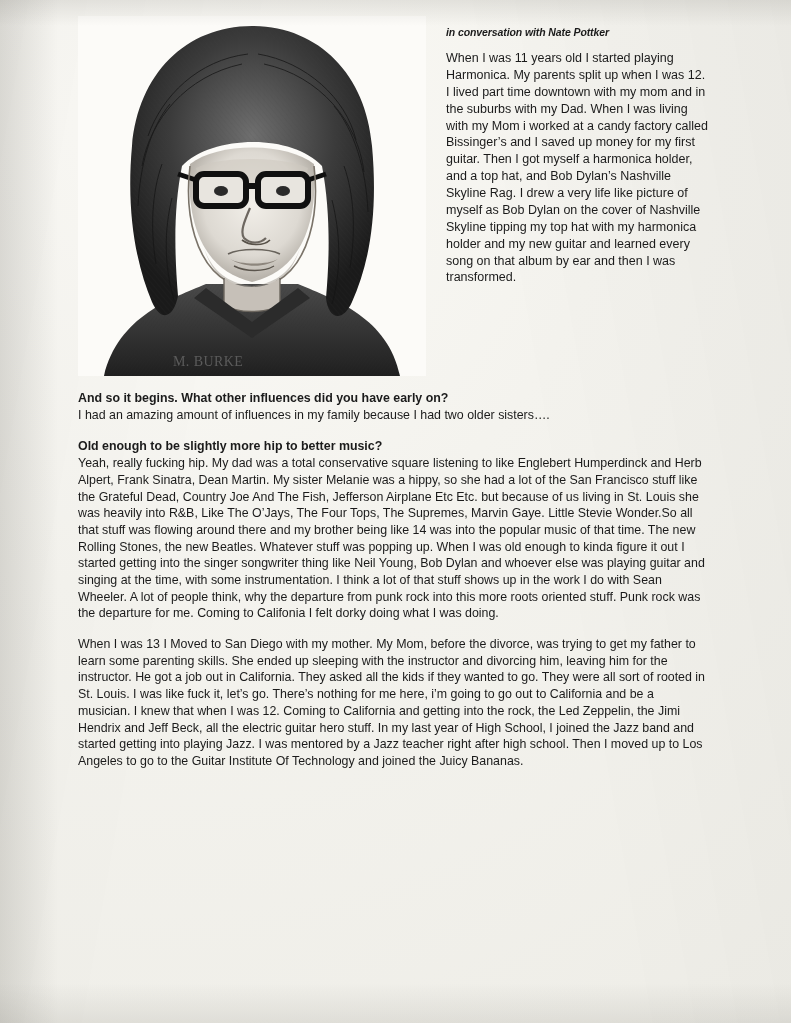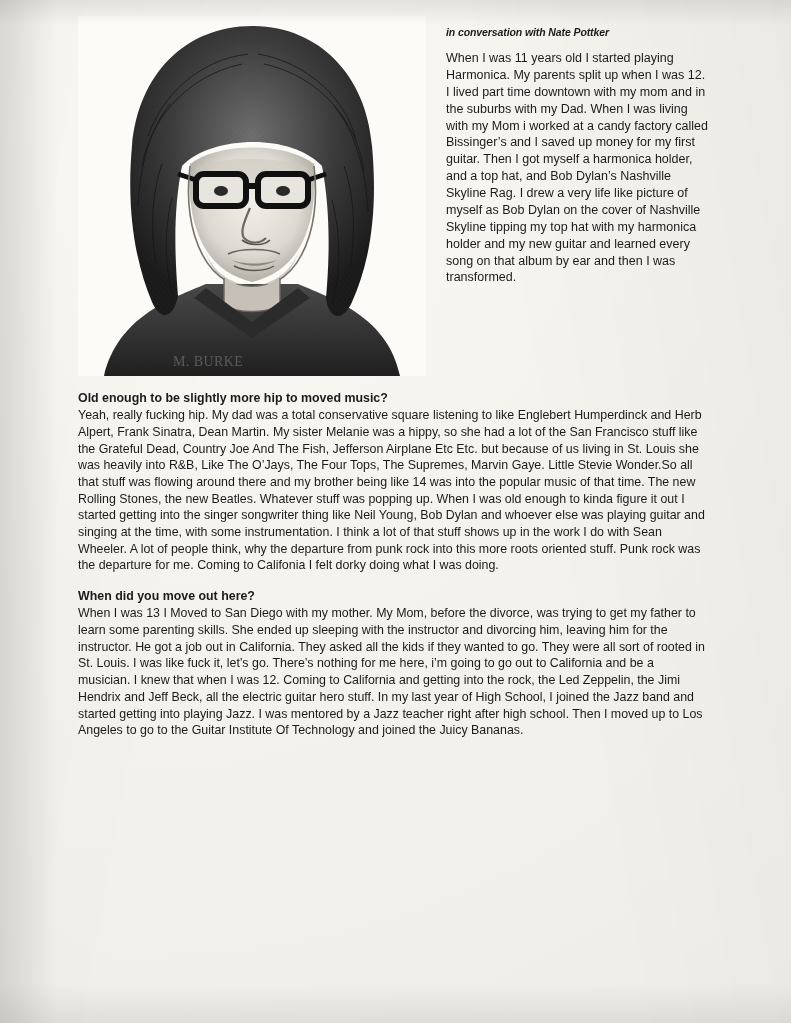--- a/index.html
+++ b/index.html
@@ -237,28 +237,31 @@
         <div class="signature">M. BURKE</div>
       </div>
 
       <div class="head-col">
         <div class="subtitle">in conversation with Nate Pottker</div>
         <p class="a">When I was 11 years old I started playing Harmonica. My parents split up when I was 12. I lived part time downtown with my mom and in the suburbs with my Dad. When I was living with my Mom i worked at a candy factory called Bissinger’s and I saved up money for my first guitar. Then I got myself a harmonica holder, and a top hat, and Bob Dylan’s Nashville Skyline Rag. I drew a very life like picture of myself as Bob Dylan on the cover of Nashville Skyline tipping my top hat with my harmonica holder and my new guitar and learned every song on that album by ear and then I was transformed.</p>
       </div>
 
     </div>
 
-
     <div class="body-block full">
-      <p class="q">Old enough to be slightly more hip to moved music?</p>
+      <p class="q">And so it begins. What other influences did you have early on?</p>
+      <p class="a">I had an amazing amount of influences in my family because I had two older sisters….</p>
+    </div>
+
+    <div class="body-block full">
+      <p class="q">Old enough to be slightly more hip to better music?</p>
       <p class="a">Yeah, really fucking hip. My dad was a total conservative square listening to like Englebert Humperdinck and Herb Alpert, Frank Sinatra, Dean Martin. My sister Melanie was a hippy, so she had a lot of the San Francisco stuff like the Grateful Dead, Country Joe And The Fish, Jefferson Airplane Etc Etc. but because of us living in St. Louis she was heavily into R&amp;B, Like The O’Jays, The Four Tops, The Supremes, Marvin Gaye. Little Stevie Wonder.So all that stuff was flowing around there and my brother being like 14 was into the popular music of that time. The new Rolling Stones, the new Beatles. Whatever stuff was popping up. When I was old enough to kinda figure it out I started getting into the singer songwriter thing like Neil Young, Bob Dylan and whoever else was playing guitar and singing at the time, with some instrumentation. I think a lot of that stuff shows up in the work I do with Sean Wheeler. A lot of people think, why the departure from punk rock into this more roots oriented stuff. Punk rock was the departure for me. Coming to Califonia I felt dorky doing what I was doing.</p>
     </div>
 
     <div class="body-block full">
-      <p class="q">When did you move out here?</p>
       <p class="a">When I was 13 I Moved to San Diego with my mother. My Mom, before the divorce, was trying to get my father to learn some parenting skills. She ended up sleeping with the instructor and divorcing him, leaving him for the instructor. He got a job out in California. They asked all the kids if they wanted to go. They were all sort of rooted in St. Louis. I was like fuck it, let’s go. There’s nothing for me here, i’m going to go out to California and be a musician. I knew that when I was 12. Coming to California and getting into the rock, the Led Zeppelin, the Jimi Hendrix and Jeff Beck, all the electric guitar hero stuff. In my last year of High School, I joined the Jazz band and started getting into playing Jazz. I was mentored by a Jazz teacher right after high school. Then I moved up to Los Angeles to go to the Guitar Institute Of Technology and joined the Juicy Bananas.</p>
     </div>
 
   </div>
 
   <div class="edge-shadow-left"></div>
   <div class="edge-shadow-top"></div>
   <div class="edge-shadow-bottom"></div>
 </div>
 

